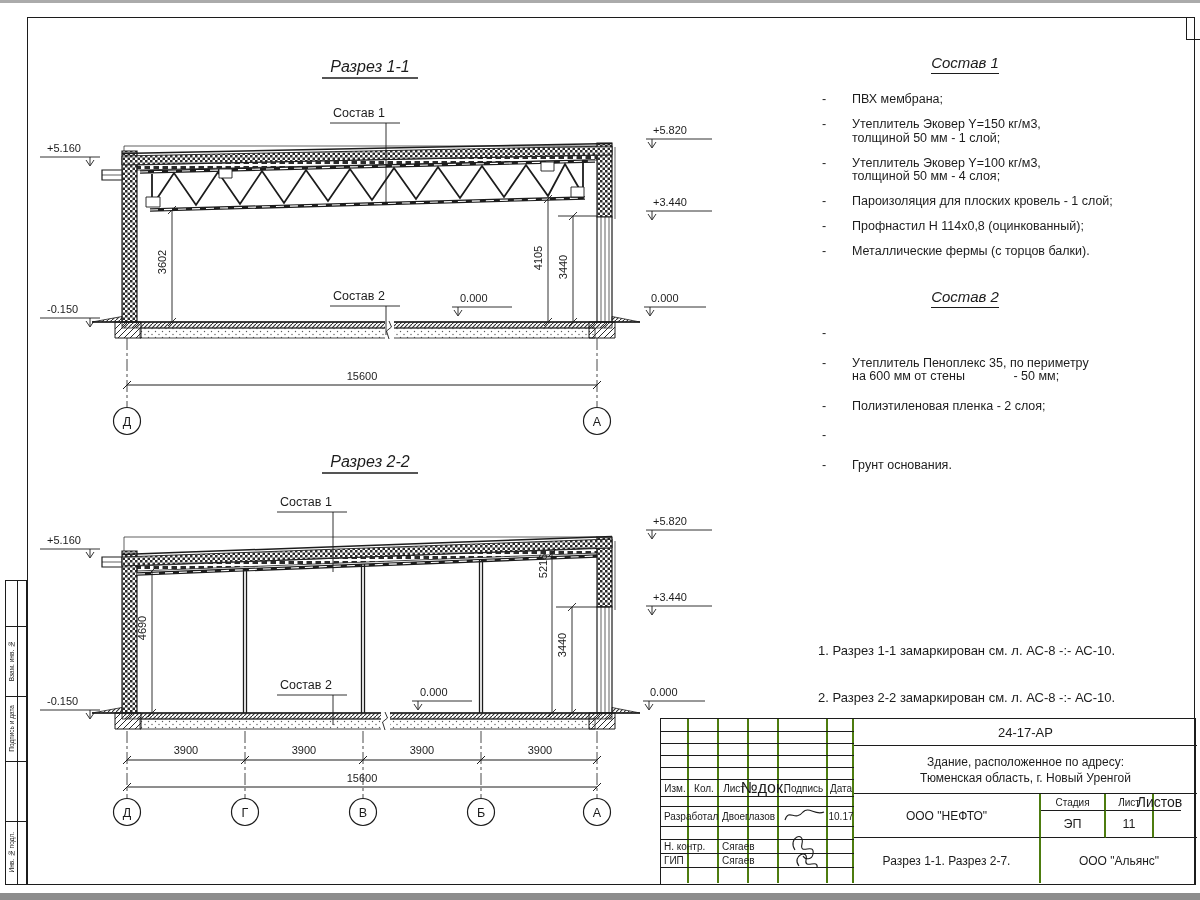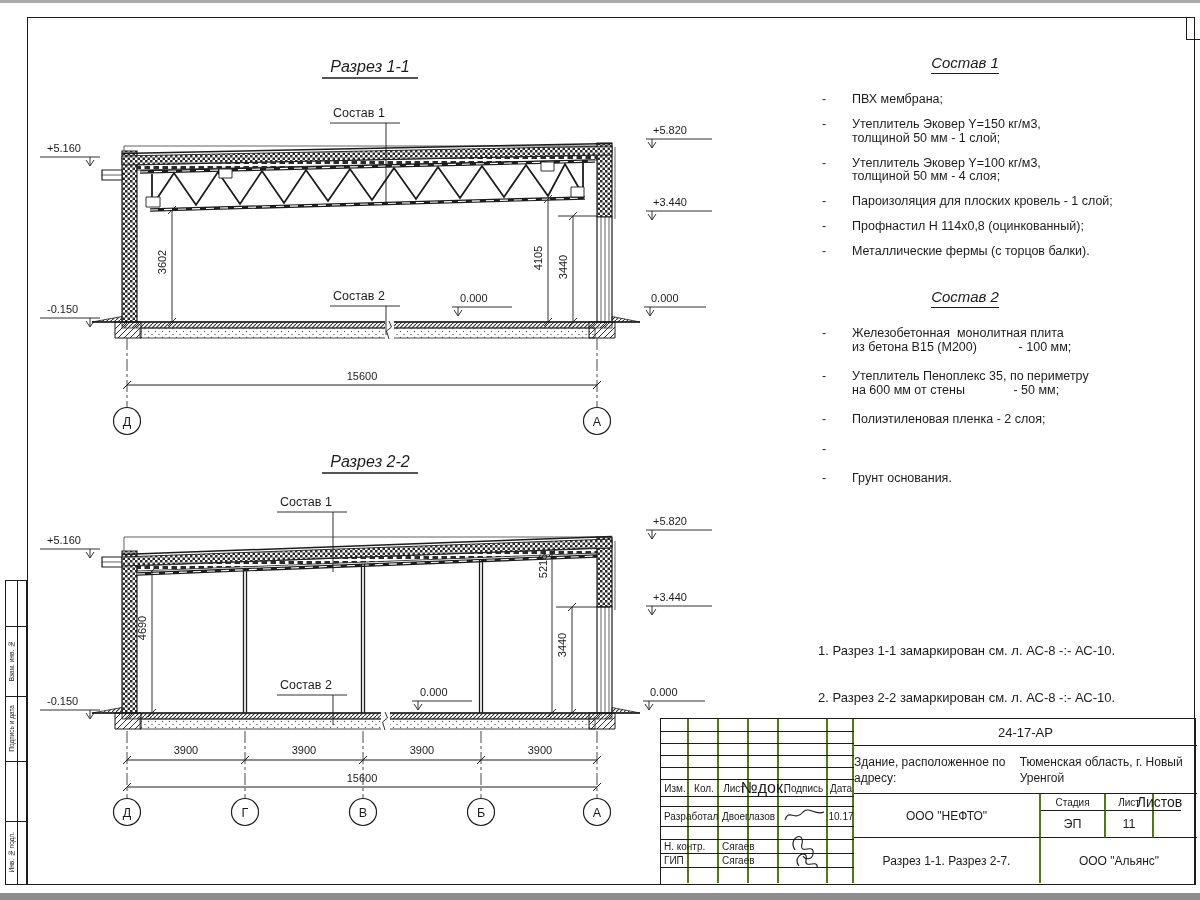--- a/index.html
+++ b/index.html
@@ -238,21 +238,21 @@
   <div class="item"><span class="dash">-</span><span class="itx"><span>ПВХ мембрана;</span></span></div>
   <div class="item"><span class="dash">-</span><span class="itx"><span>Утеплитель Эковер Y=150 кг/м3,</span><span>толщиной 50 мм - 1 слой;</span></span></div>
   <div class="item"><span class="dash">-</span><span class="itx"><span>Утеплитель Эковер Y=100 кг/м3,</span><span>толщиной 50 мм - 4 слоя;</span></span></div>
   <div class="item"><span class="dash">-</span><span class="itx"><span>Пароизоляция для плоских кровель - 1 слой;</span></span></div>
   <div class="item"><span class="dash">-</span><span class="itx"><span>Профнастил Н 114х0,8 (оцинкованный);</span></span></div>
   <div class="item"><span class="dash">-</span><span class="itx"><span>Металлические фермы (с торцов балки).</span></span></div>
 </div>
 
 <div class="panel m2" style="left:815px;top:288px">
   <h3><span>Состав 2</span></h3>
-  <div class="item"><span class="dash">-</span><span class="itx"><span>Железобетонная  монолитная плита</span><span>из бетона В15 (М200)            - 100 мм;</span></span></div>
+  <div class="item"><span class="dash">-</span></div>
   <div class="item"><span class="dash">-</span><span class="itx"><span>Утеплитель Пеноплекс 35, по периметру</span><span>на 600 мм от стены              - 50 мм;</span></span></div>
   <div class="item"><span class="dash">-</span><span class="itx"><span>Полиэтиленовая пленка - 2 слоя;</span></span></div>
   <div class="item"><span class="dash">-</span></div>
   <div class="item"><span class="dash">-</span><span class="itx"><span>Грунт основания.</span></span></div>
 </div>
 
 <div class="notes">
   <div>1. Разрез 1-1 замаркирован см. л. АС-8 -:- АС-10.</div>
   <div>2. Разрез 2-2 замаркирован см. л. АС-8 -:- АС-10.</div>
 </div>
@@ -312,21 +312,21 @@
 
   <svg class="c" style="left:118px;top:85px;width:49px;height:70px" viewBox="0 0 49 70">
     <g stroke="#1c1c1c" fill="none" stroke-width="1.1">
       <path d="M6,16 C10,4 16,18 24,8 C30,2 36,12 45,8"></path>
       <path d="M16,46 C8,34 26,26 23,40 C20,52 36,38 34,50 C33,56 26,56 24,52"></path>
       <path d="M20,62 C12,52 30,44 27,56 C25,66 40,54 38,64"></path>
     </g>
   </svg>
 
   <div class="c bb ctr" style="left:193px;top:0;width:343px;height:27px;font-size:13px">24-17-АР</div>
-  <div class="c bb" style="left:193px;top:27px;width:343px;height:48px;font-size:12px;display:flex;align-items:center;justify-content:center;line-height:16px">
+  <div class="c bb" style="left:193px;top:27px;width:343px;height:48px;font-size:12px;display:flex;flex-direction:column;align-items:center;justify-content:center;line-height:16px">
     <div>Здание, расположенное по адресу:</div>
     <div>Тюменская область, г. Новый Уренгой</div>
   </div>
   <div class="c br bb ctr" style="left:193px;top:75px;width:187px;height:44px;font-size:12px">ООО "НЕФТО"</div>
   <div class="c br bb ctr" style="left:380px;top:75px;width:65px;height:17px;font-size:10px">Стадия</div>
   <div class="c br bb ctr" style="left:445px;top:75px;width:48px;height:17px;font-size:10px">Лист</div>
   <div class="c bb ctr" style="left:477px;top:75px;width:43px;height:17px;font-size:14px">Листов</div>
   <div class="c br bb ctr" style="left:380px;top:92px;width:65px;height:27px;font-size:12.5px">ЭП</div>
   <div class="c br bb ctr" style="left:445px;top:92px;width:48px;height:27px;font-size:12.5px">11</div>
   <div class="c bb ctr" style="left:493px;top:92px;width:43px;height:27px"></div>

